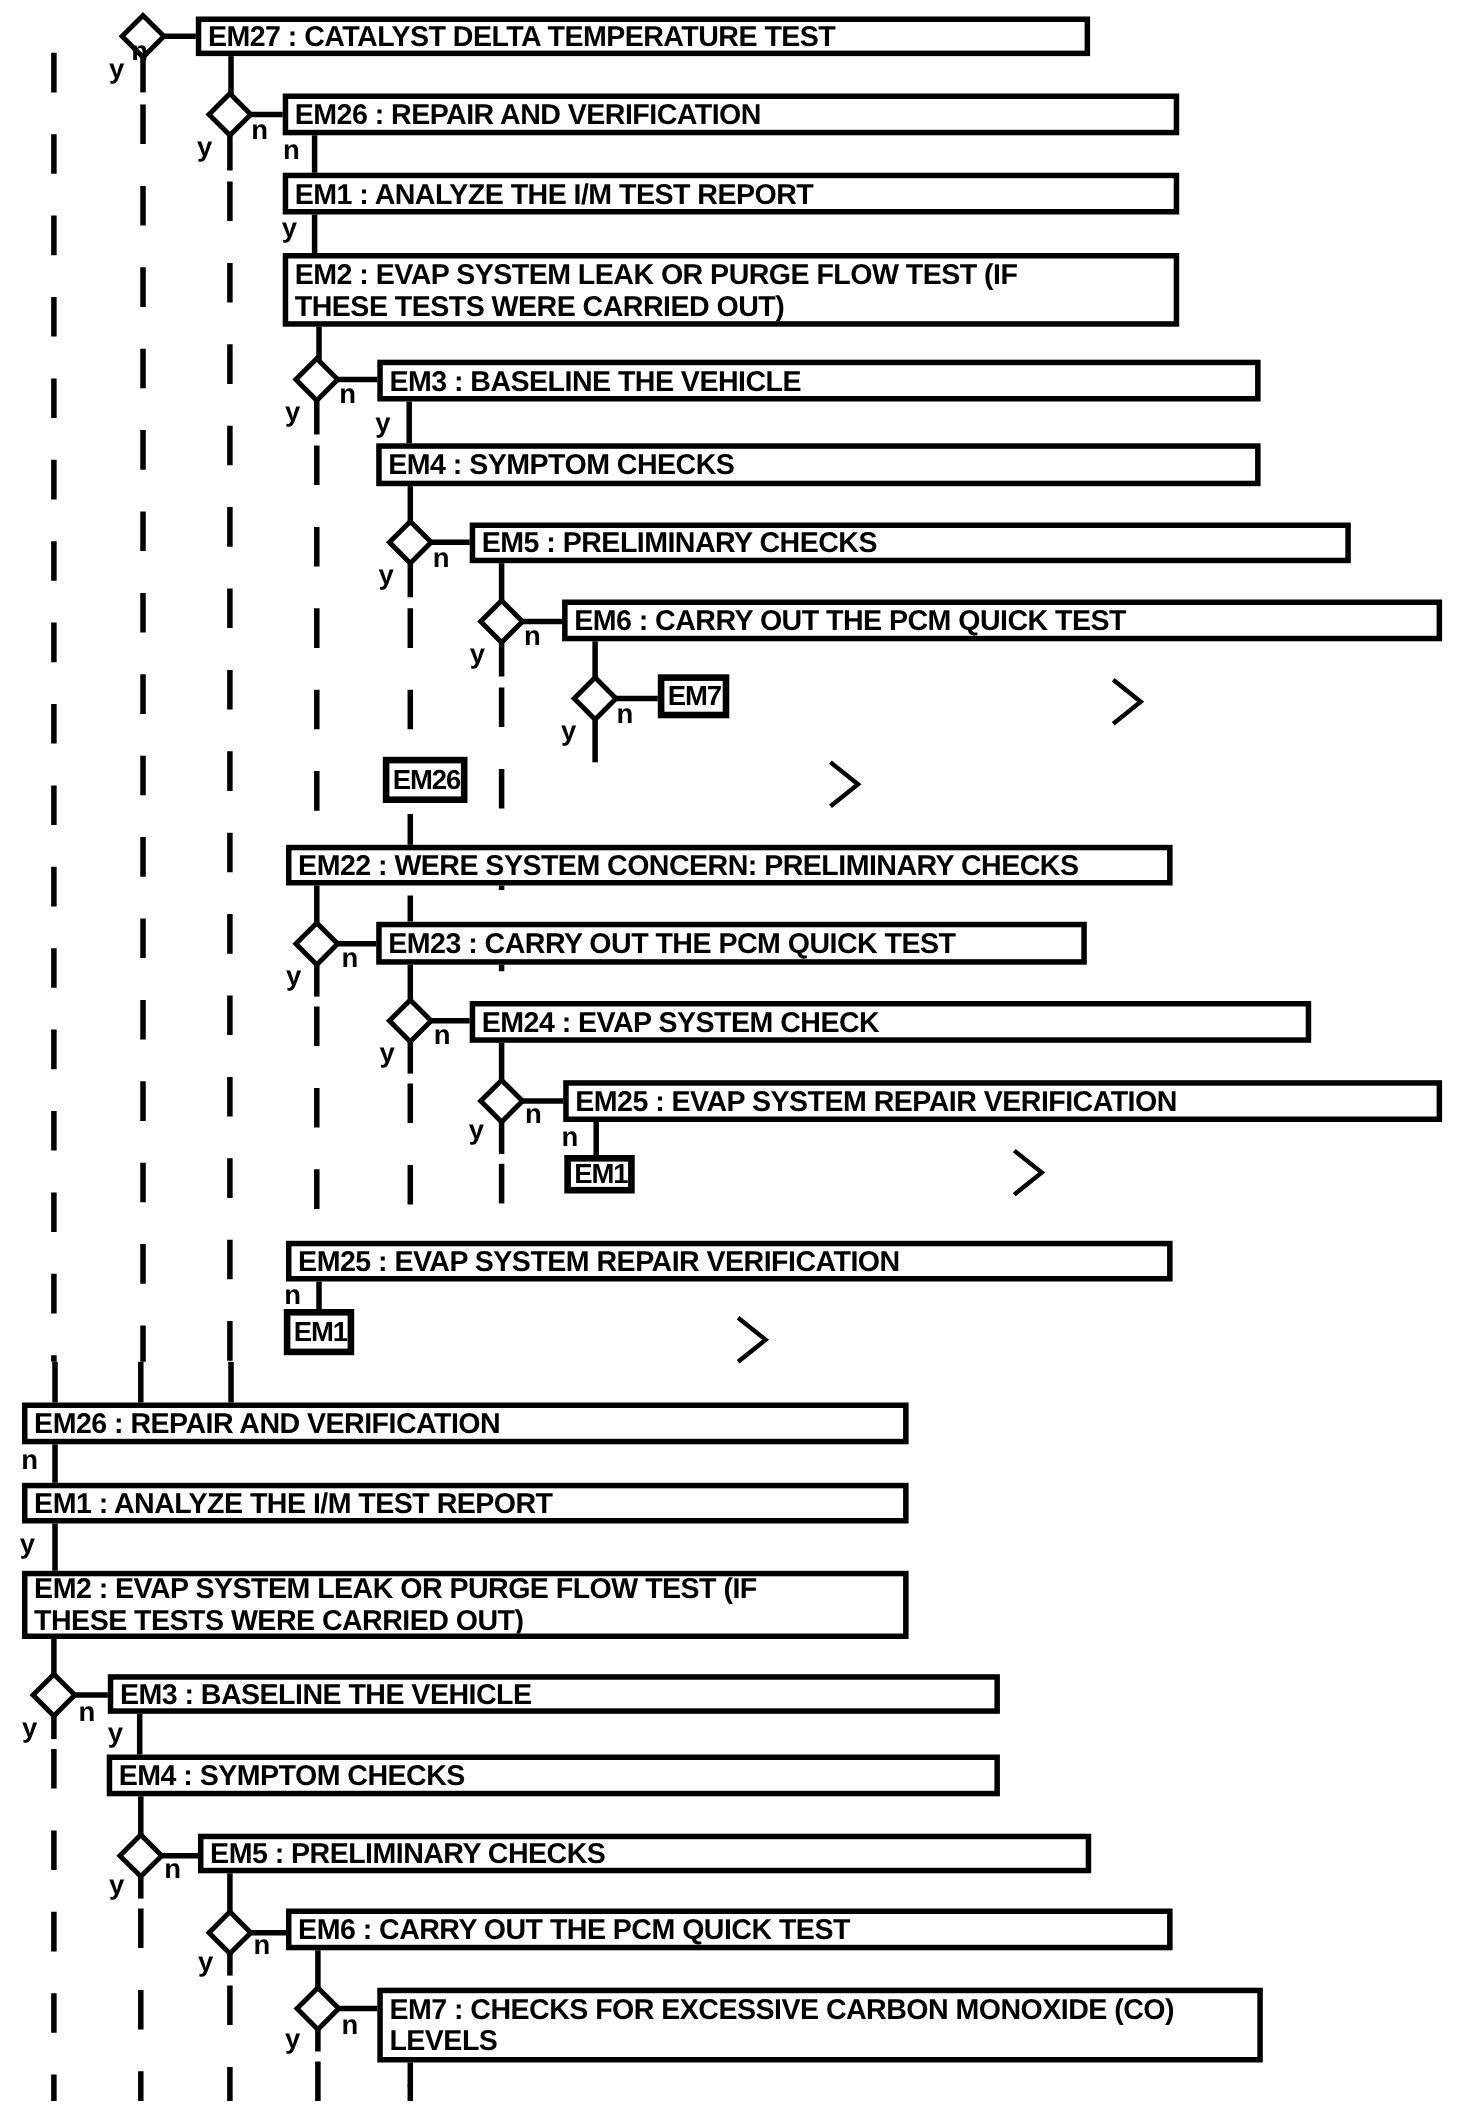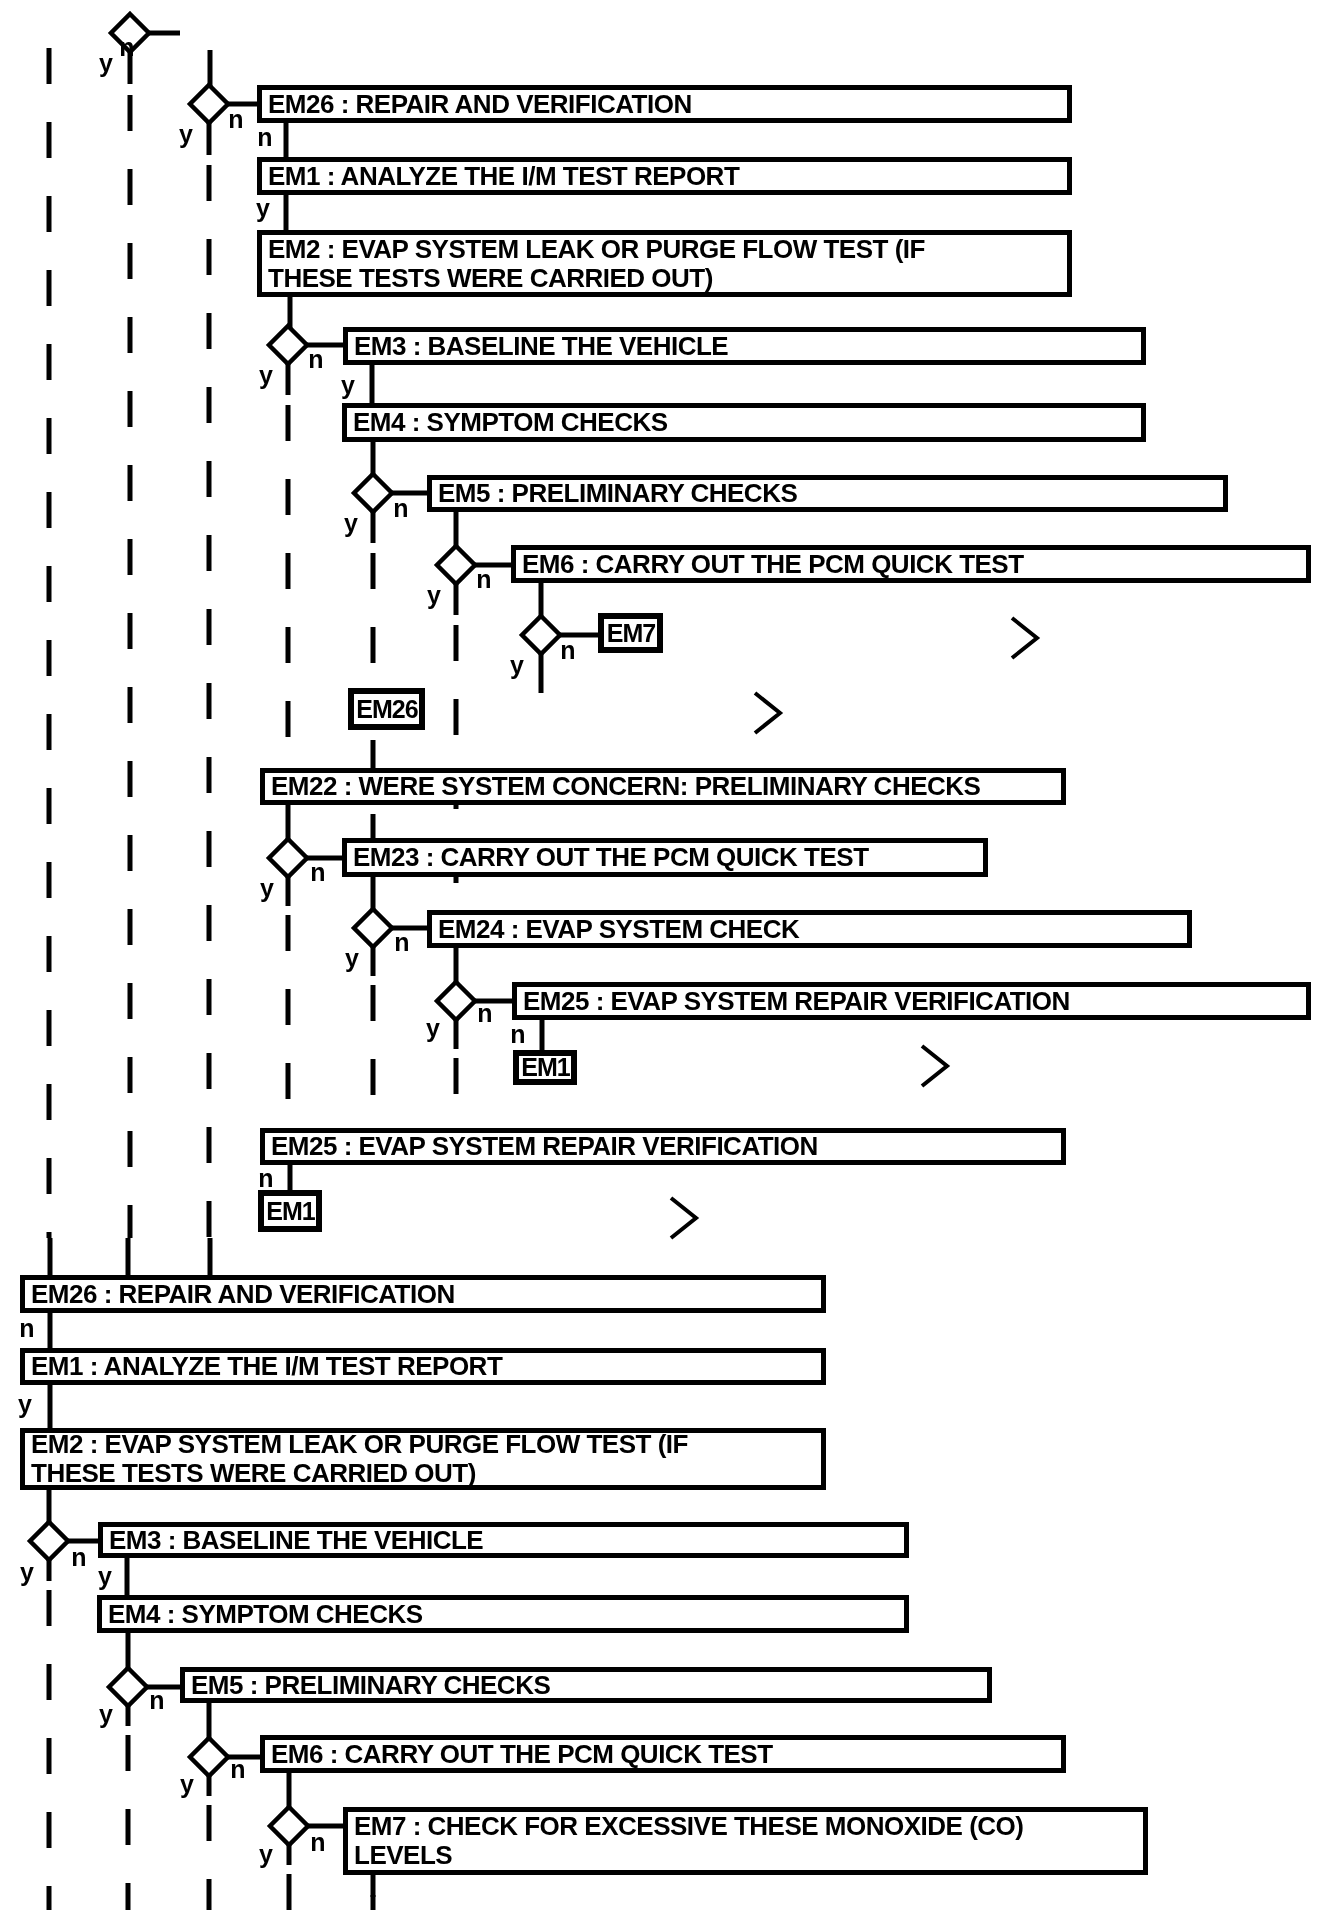--- a/index.html
+++ b/index.html
@@ -7,21 +7,21 @@
     position:relative;width:1328px;height:1928px;background:#fff;
     font-family:"Liberation Sans","DejaVu Sans",sans-serif;overflow:hidden;
   }
   #wires{position:absolute;left:0;top:0;z-index:1;}
   .node{
     position:absolute;box-sizing:border-box;border:5px solid #000;background:#fff;
     display:flex;align-items:center;z-index:2;
     font-weight:bold;font-size:26px;letter-spacing:-0.5px;color:#000;
     white-space:pre-line;line-height:29px;padding:0 4px 0 6px;overflow:hidden;
   }
-  .node.small{border-width:6px;font-size:25px;letter-spacing:-1px;padding:0 2px 0 3px;justify-content:center;}
+  .node.small{border-width:6px;font-size:25px;letter-spacing:-1px;padding:0 2px 0 3px;}
   .yn{
     position:absolute;transform:translate(-50%,-50%);z-index:3;
     font-weight:bold;font-size:25px;color:#000;line-height:1;
   }
 </style>
 </head>
 <body>
 
 <div id="canvas">
 
@@ -117,20 +117,21 @@
     </g>
 
     <g stroke="#000" stroke-width="4" fill="none">
       <path d="M 1012 618 L 1037 638 L 1012 658"></path>
       <path d="M 755 693 L 780 713 L 755 733"></path>
       <path d="M 922 1046 L 947 1066 L 922 1086"></path>
       <path d="M 671 1198 L 696 1218 L 671 1238"></path>
     </g>
   </svg>
 
+  <div class="node" style="left:178px;top:15px;width:813px;height:36px"><span>EM27 : CATALYST DELTA TEMPERATURE TEST</span></div>
   <div class="node" style="left:257px;top:85px;width:815px;height:38px"><span>EM26 : REPAIR AND VERIFICATION</span></div>
   <div class="node" style="left:257px;top:157px;width:815px;height:38px"><span>EM1 : ANALYZE THE I/M TEST REPORT</span></div>
   <div class="node" style="left:257px;top:230px;width:815px;height:67px"><span>EM2 : EVAP SYSTEM LEAK OR PURGE FLOW TEST (IF
 THESE TESTS WERE CARRIED OUT)</span></div>
   <div class="node" style="left:343px;top:327px;width:803px;height:38px"><span>EM3 : BASELINE THE VEHICLE</span></div>
   <div class="node" style="left:342px;top:403px;width:804px;height:39px"><span>EM4 : SYMPTOM CHECKS</span></div>
   <div class="node" style="left:427px;top:475px;width:801px;height:37px"><span>EM5 : PRELIMINARY CHECKS</span></div>
   <div class="node" style="left:511px;top:545px;width:800px;height:38px"><span>EM6 : CARRY OUT THE PCM QUICK TEST</span></div>
   <div class="node small" style="left:598px;top:613px;width:65px;height:40px"><span>EM7</span></div>
   <div class="node small" style="left:348px;top:688px;width:77px;height:42px"><span>EM26</span></div>
@@ -142,21 +143,21 @@
   <div class="node" style="left:260px;top:1128px;width:806px;height:37px"><span>EM25 : EVAP SYSTEM REPAIR VERIFICATION</span></div>
   <div class="node small" style="left:258px;top:1190px;width:64px;height:42px"><span>EM1</span></div>
   <div class="node" style="left:20px;top:1275px;width:806px;height:38px"><span>EM26 : REPAIR AND VERIFICATION</span></div>
   <div class="node" style="left:20px;top:1348px;width:806px;height:37px"><span>EM1 : ANALYZE THE I/M TEST REPORT</span></div>
   <div class="node" style="left:20px;top:1428px;width:806px;height:62px"><span>EM2 : EVAP SYSTEM LEAK OR PURGE FLOW TEST (IF
 THESE TESTS WERE CARRIED OUT)</span></div>
   <div class="node" style="left:98px;top:1522px;width:811px;height:36px"><span>EM3 : BASELINE THE VEHICLE</span></div>
   <div class="node" style="left:97px;top:1595px;width:812px;height:38px"><span>EM4 : SYMPTOM CHECKS</span></div>
   <div class="node" style="left:180px;top:1667px;width:812px;height:36px"><span>EM5 : PRELIMINARY CHECKS</span></div>
   <div class="node" style="left:260px;top:1735px;width:806px;height:38px"><span>EM6 : CARRY OUT THE PCM QUICK TEST</span></div>
-  <div class="node" style="left:343px;top:1807px;width:805px;height:68px"><span>EM7 : CHECK FOR EXCESSIVE THESE MONOXIDE (CO)
+  <div class="node" style="left:343px;top:1807px;width:805px;height:68px"><span>EM7 : CHECKS FOR EXCESSIVE CARBON MONOXIDE (CO)
 LEVELS</span></div>
 
   <span class="yn" style="left:106px;top:63px">y</span>
   <span class="yn" style="left:127px;top:47px">n</span>
   <span class="yn" style="left:186px;top:134px">y</span>
   <span class="yn" style="left:236px;top:119px">n</span>
   <span class="yn" style="left:265px;top:137px">n</span>
   <span class="yn" style="left:263px;top:208px">y</span>
   <span class="yn" style="left:266px;top:375px">y</span>
   <span class="yn" style="left:316px;top:359px">n</span>

